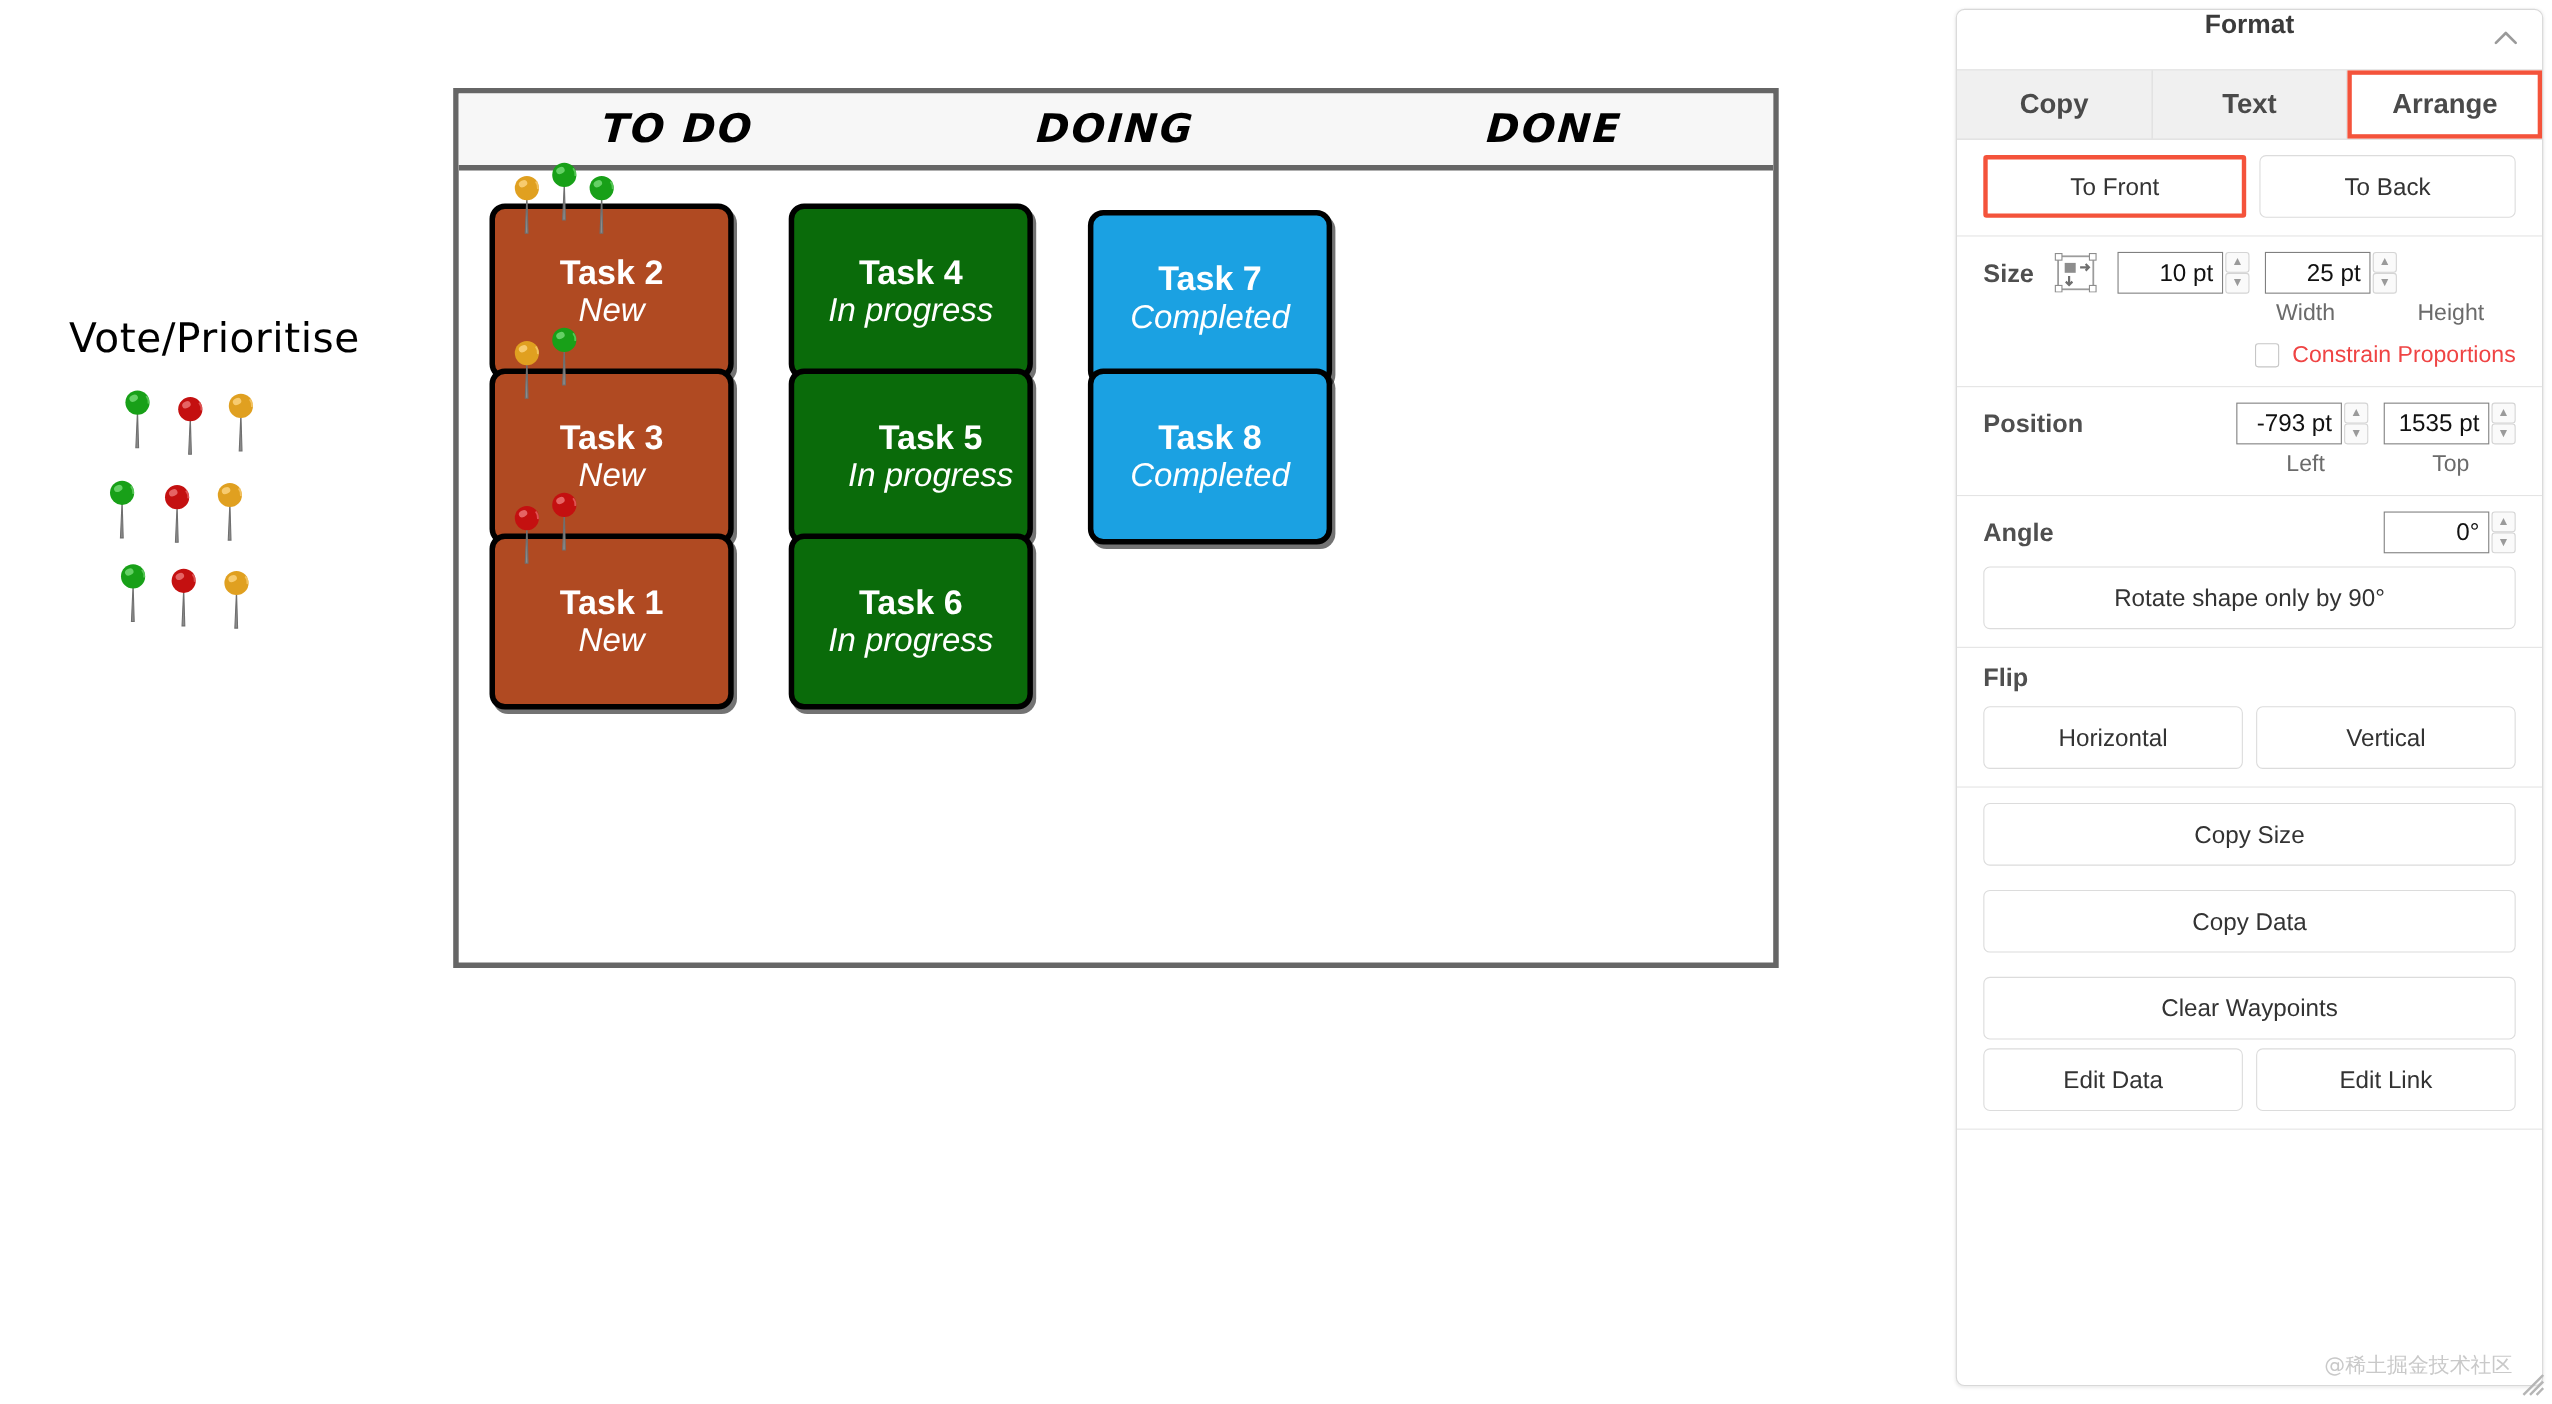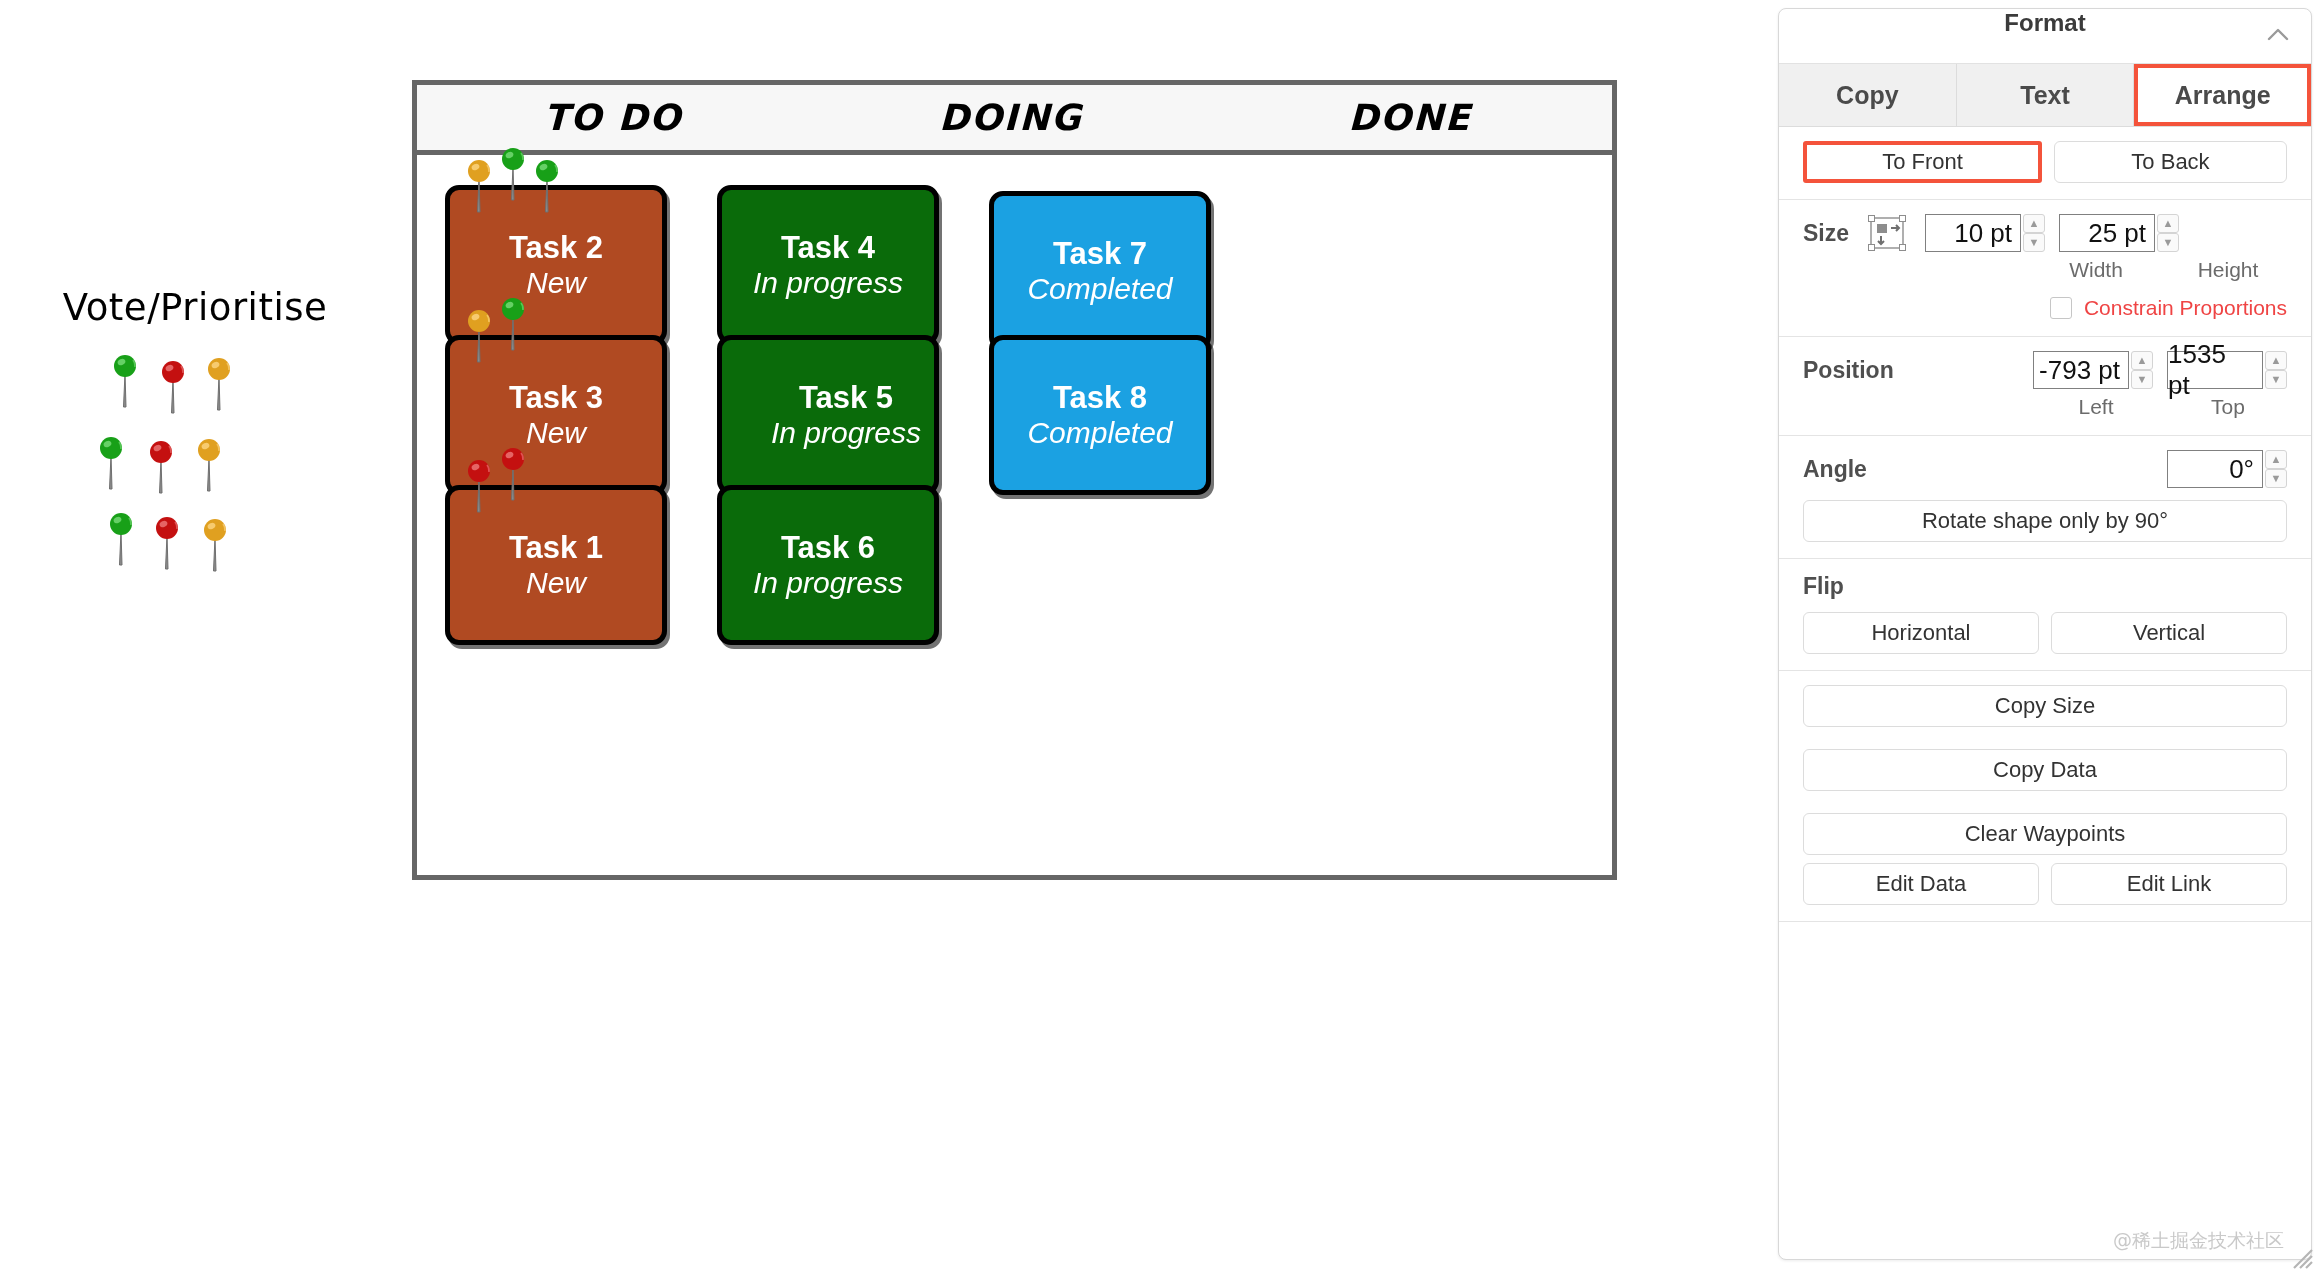--- a/index.html
+++ b/index.html
@@ -86,35 +86,35 @@
   }
   .tab:last-child{border-right:none;}
   .tab.active{background:#fff;}
   .tab.hl{outline:4px solid #f4533b;outline-offset:-4px;}
 
   .section{border-bottom:1px solid #e4e4e4;padding:14px 24px 16px 24px;}
   .row{display:flex;align-items:center;}
 
   .btn{
     border:1px solid #dcdcdc;border-radius:6px;background:#fff;
-    height:42px;display:flex;align-items:center;justify-content:center;
+    height:57px;display:flex;align-items:center;justify-content:center;
     font-size:22px;color:#333;box-sizing:border-box;
   }
   .btn.hl{border:4px solid #f4533b;border-radius:3px;}
   .btn-pair{display:flex;gap:12px;}
   .btn-pair .btn{flex:1;}
   .btn-stack{display:flex;flex-direction:column;gap:22px;}
 
   .lbl{font-weight:bold;font-size:23px;color:#4f4f4f;}
   .sub{font-size:21px;color:#ef4444;}
 
   .numbox{
     width:96px;height:38px;border:1px solid #808080;background:#fff;
     display:flex;align-items:center;justify-content:flex-end;
-    padding-right:8px;box-sizing:border-box;font-size:26px;color:#111;
+    padding-right:8px;box-sizing:border-box;font-size:22px;color:#111;
   }
   .spin{display:flex;flex-direction:column;justify-content:center;width:22px;height:38px;margin-left:2px;}
   .spin div{
     flex:1;border:1px solid #d4d4d4;background:#fafafa;border-radius:3px;
     display:flex;align-items:center;justify-content:center;font-size:11px;color:#9a9a9a;line-height:1;
   }
   .field{display:flex;align-items:center;}
   .field-cap{text-align:center;font-size:21px;color:#6b6b6b;margin-top:6px;}
 
   .chk{width:20px;height:20px;border:1px solid #c6c6c6;border-radius:3px;background:#fff;display:inline-block;}

